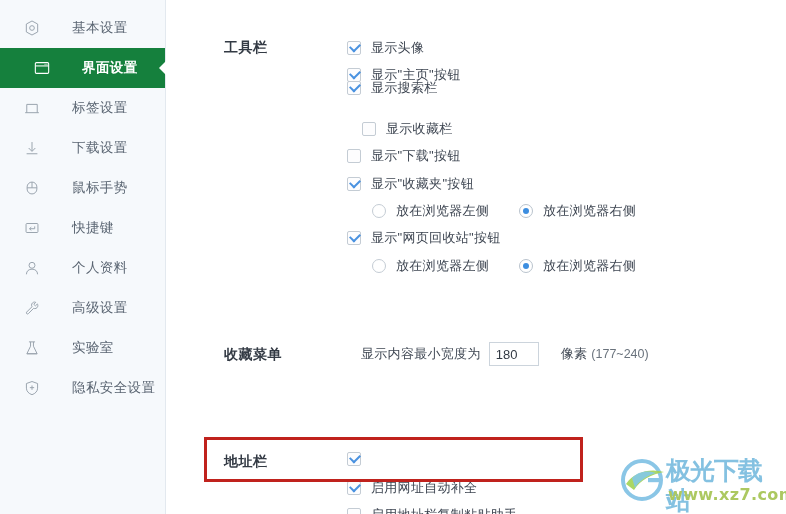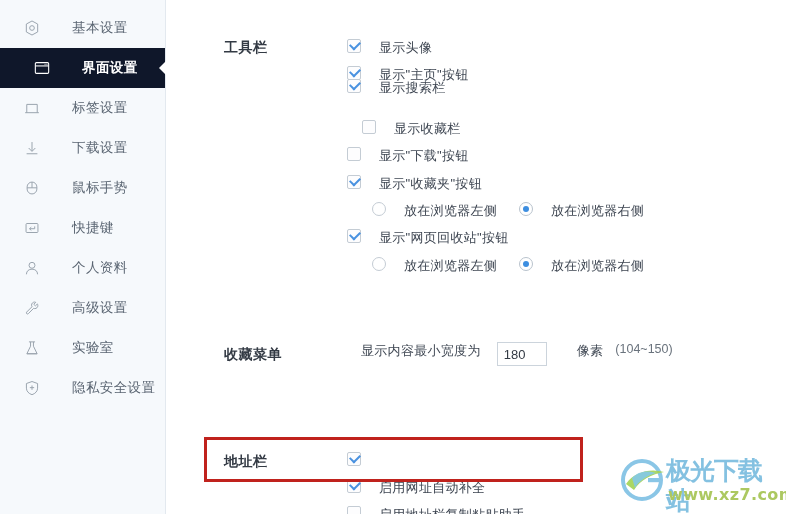--- a/index.html
+++ b/index.html
@@ -34,21 +34,21 @@
     flex: 0 0 20px;
     color: #9aa4ae;
   }
   .nav-item .nav-label {
     margin-left: 30px;
     font-size: 13.5px;
     color: #5a6572;
     letter-spacing: 0.4px;
     white-space: nowrap;
   }
-  .nav-item.active { background: #0f172a; padding-left: 32px; }
+  .nav-item.active { background: #15803d; padding-left: 32px; }
   .nav-item.active .nav-icon { color: #ffffff; }
   .nav-item.active .nav-label { color: #ffffff; font-weight: bold; }
   .nav-item.active::after {
     content: "";
     position: absolute;
     right: -1px; top: 50%;
     transform: translateY(-50%);
     width: 0; height: 0;
     border-top: 7px solid transparent;
     border-bottom: 7px solid transparent;
@@ -71,23 +71,22 @@
     font-size: 14px;
     color: #333a44;
     font-weight: bold;
     letter-spacing: 0.5px;
     white-space: nowrap;
   }
 
   .opt-row {
     position: absolute;
     display: flex;
-    align-items: flex-start;
+    align-items: center;
     white-space: nowrap;
-    gap: 8px;
   }
 
   
   .cb {
     width: 14px; height: 14px;
     flex: 0 0 14px;
     border: 1px solid #c4ccd4;
     border-radius: 2px;
     background: #fdfdfe;
     position: relative;
@@ -365,21 +364,21 @@
       </div>
     </div>
 
     <div class="section">
       <div class="sec-label" style="top:346px;">收藏菜单</div>
 
       <div class="opt-row" style="left:181px; top:342px;">
         <span class="inline-text">显示内容最小宽度为</span>
         <input class="num-input" type="text" value="180" style="">
         <span class="inline-text">像素</span>
-        <span class="range-text">(104~150)</span>
+        <span class="range-text">(177~240)</span>
       </div>
     </div>
 
     <div class="section">
       <div class="sec-label" style="top:453px;">地址栏</div>
 
       <div class="opt-row" style="left:181px; top:452px; z-index:45;">
         <span class="cb on"></span>
       </div>
 

